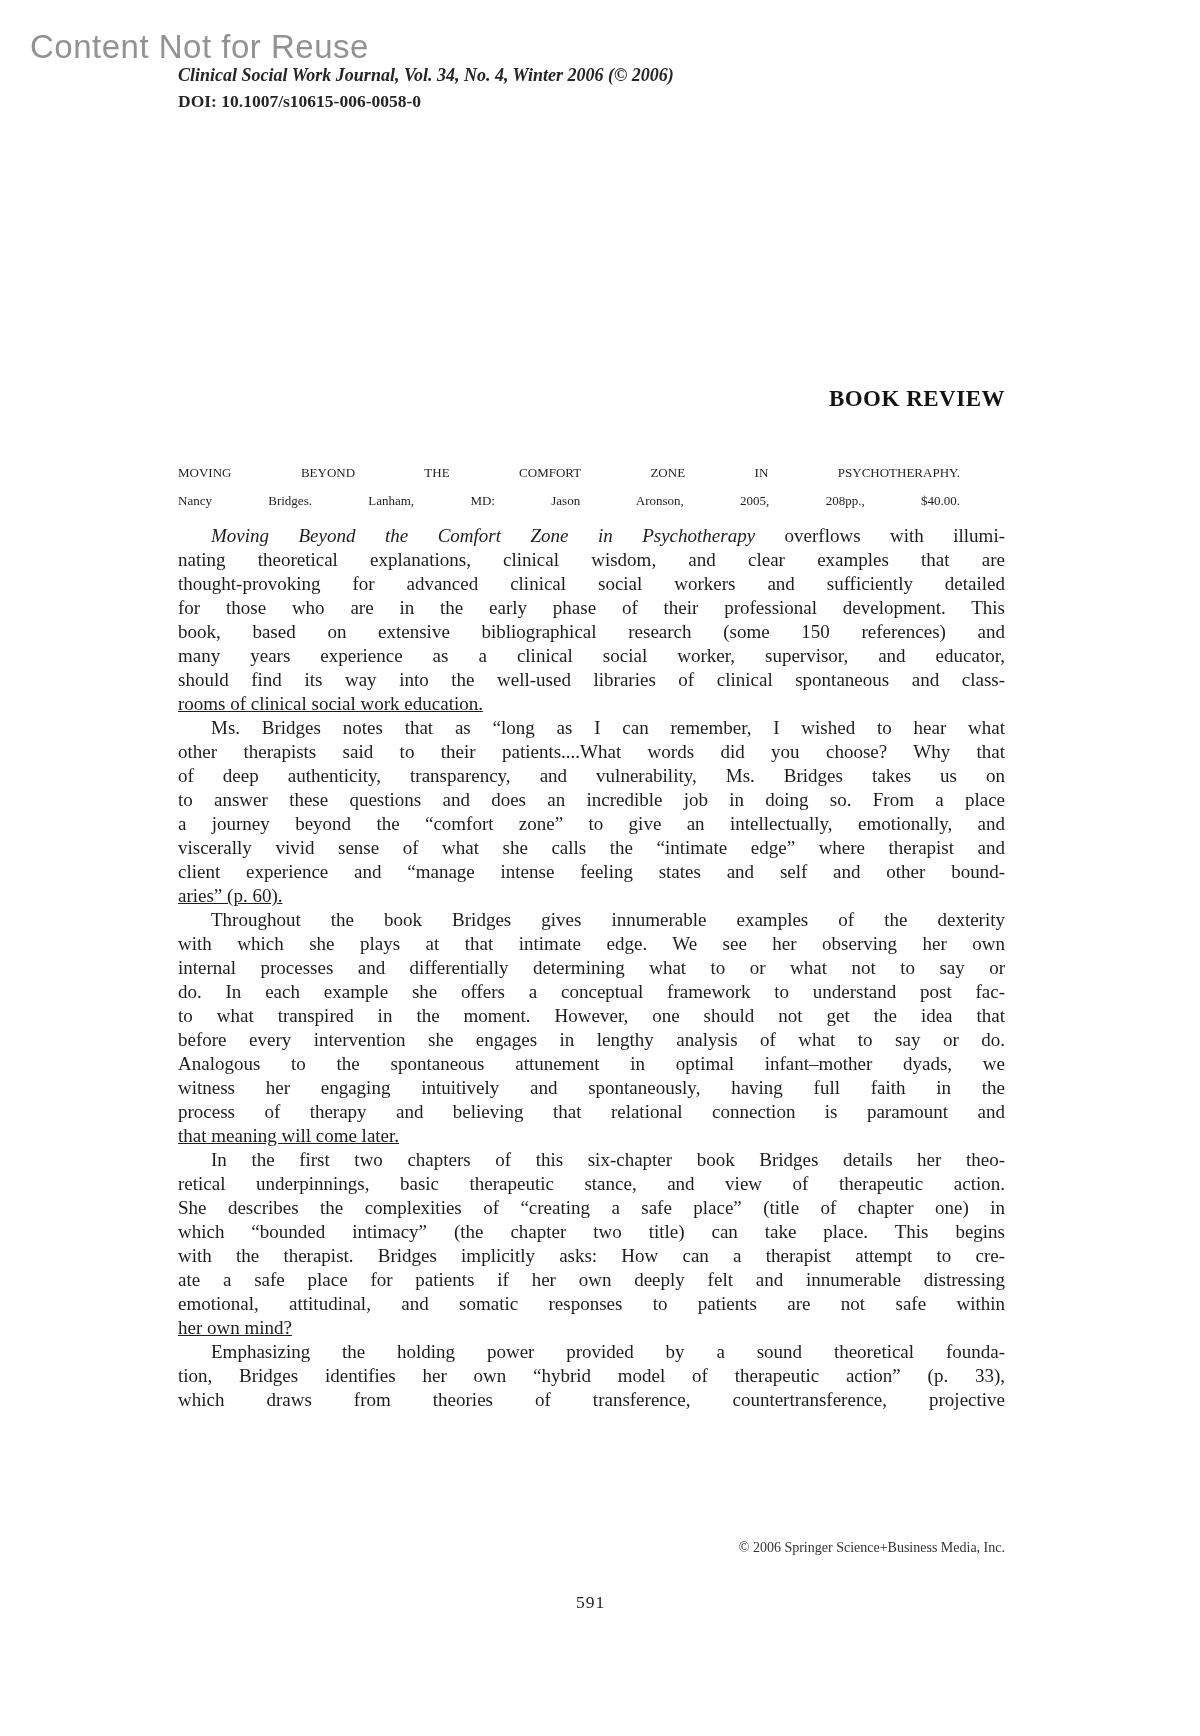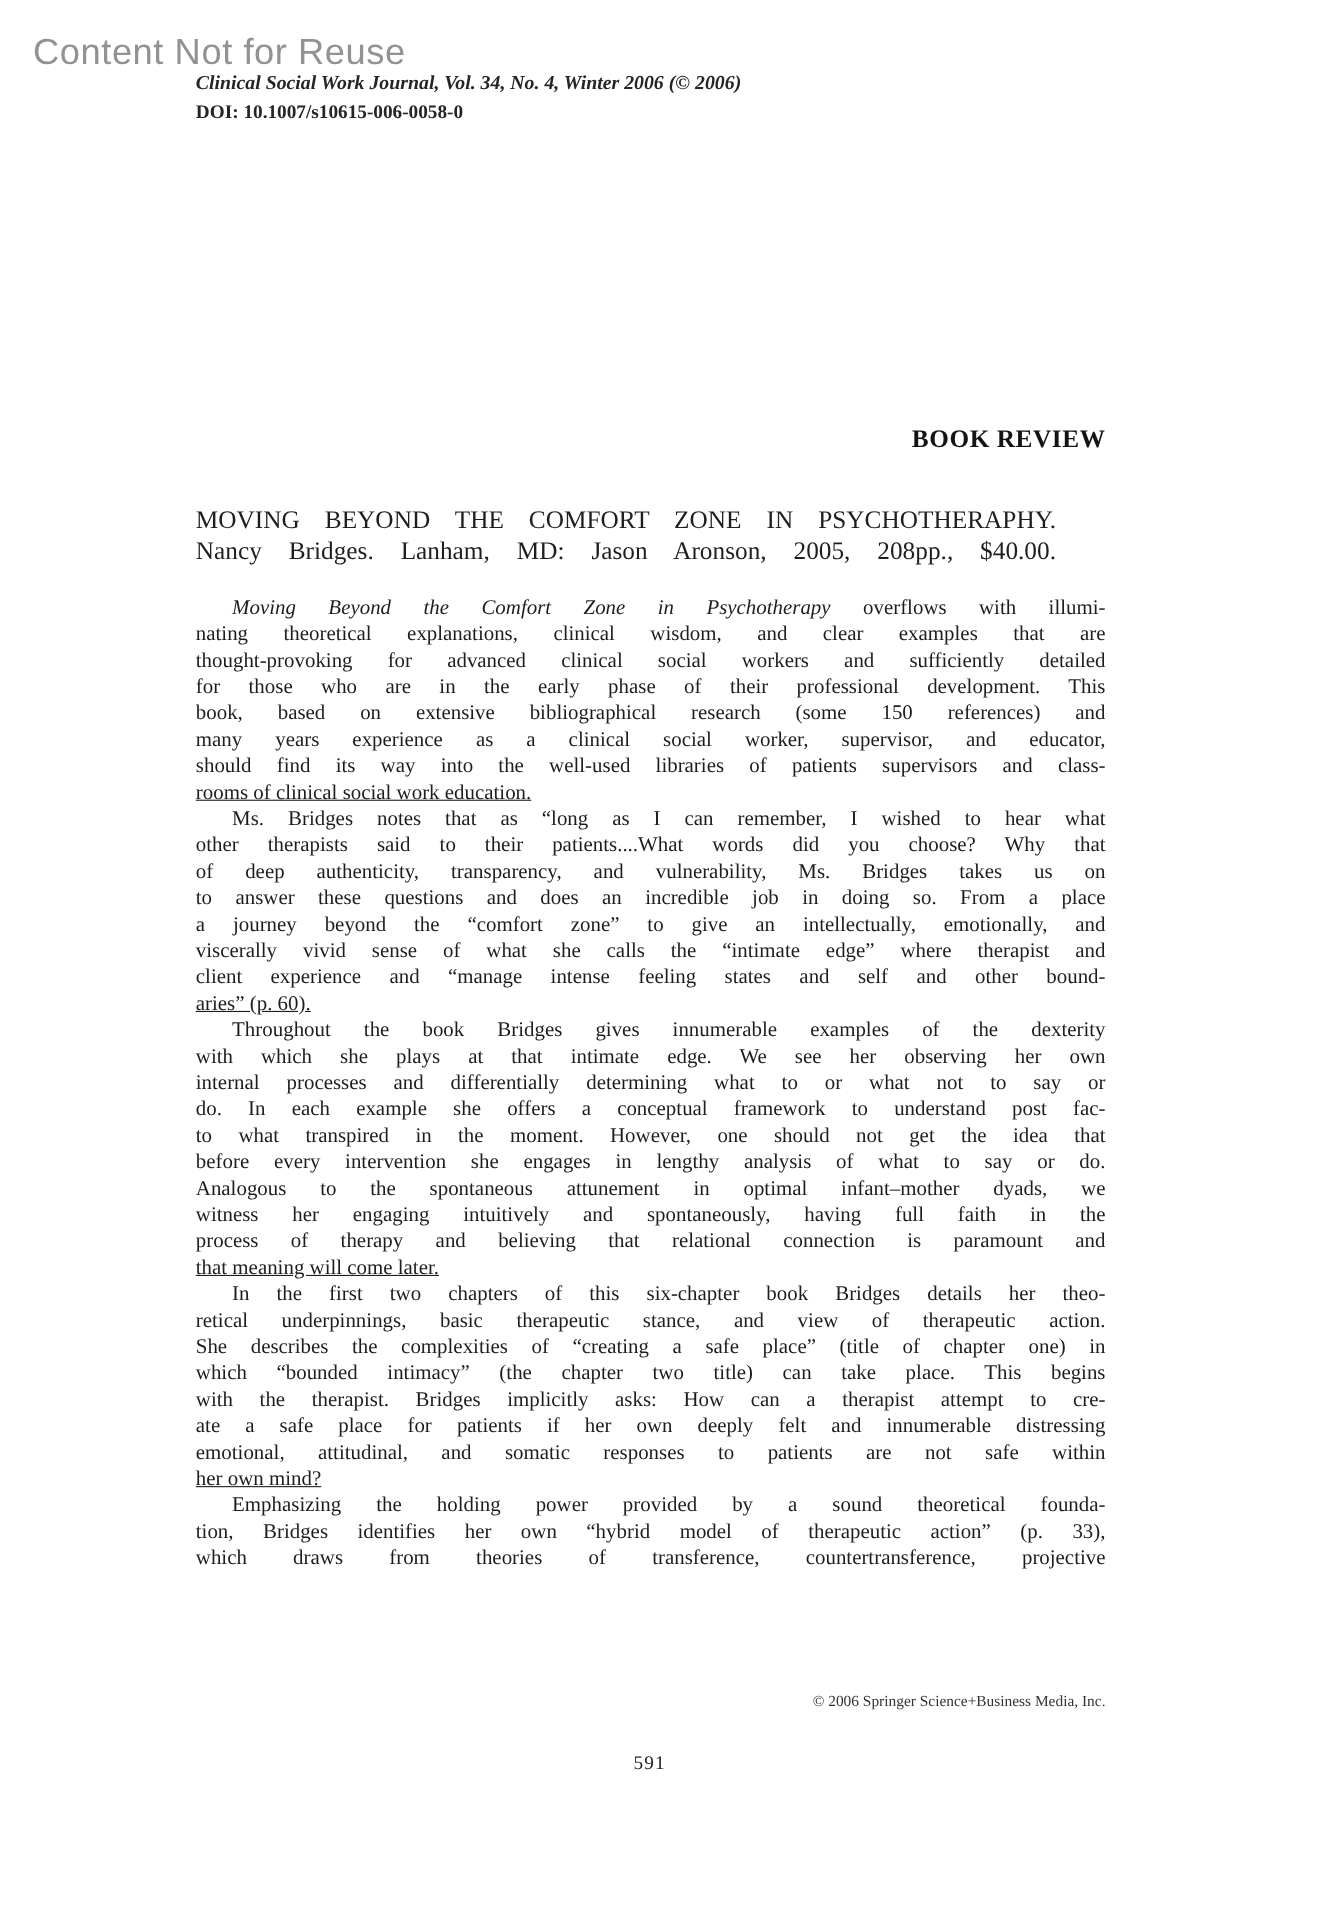--- a/index.html
+++ b/index.html
@@ -29,26 +29,26 @@
   }
 
   .section-heading {
     position: absolute; right: 195px; top: 386px;
     font-weight: bold; font-size: 23px; letter-spacing: 0.5px;
     color: #141414; white-space: nowrap;
   }
 
   .book-title {
     position: absolute; left: 178px; top: 459px; width: 782px;
-    font-size: 23px; line-height: 27.5px; color: #1e1e1e;
+    font-size: 13px; line-height: 27.5px; color: #1e1e1e;
   }
   .book-title .tline { text-align: justify; text-align-last: justify; }
 
   .body-text {
-    position: absolute; left: 178px; top: 541px; width: 827px;
+    position: absolute; left: 178px; top: 524px; width: 827px;
     font-size: 19px; line-height: 24px; color: #1d1d1d;
   }
   .bline { height: 24px; }
   .jline { text-align: justify; text-align-last: justify; }
   .jlast { text-align: left; text-align-last: left; text-decoration: underline; }
   .indent { text-indent: 33px; }
   .it { font-style: italic; }
 
   .footer-pageno {
     position: absolute; left: 576px; top: 1592px;
@@ -78,21 +78,21 @@
     <div class="tline">Nancy Bridges. Lanham, MD: Jason Aronson, 2005, 208pp., $40.00.</div>
   </div>
 
   <div class="body-text">
       <div class="bline jline indent"><span class="it">Moving Beyond the Comfort Zone in Psychotherapy</span><span> overflows with illumi-</span></div>
       <div class="bline jline">nating theoretical explanations, clinical wisdom, and clear examples that are</div>
       <div class="bline jline">thought-provoking for advanced clinical social workers and sufficiently detailed</div>
       <div class="bline jline">for those who are in the early phase of their professional development. This</div>
       <div class="bline jline">book, based on extensive bibliographical research (some 150 references) and</div>
       <div class="bline jline">many years experience as a clinical social worker, supervisor, and educator,</div>
-      <div class="bline jline">should find its way into the well-used libraries of patients supervisors and class-</div>
+      <div class="bline jline">should find its way into the well-used libraries of clinical spontaneous and class-</div>
       <div class="bline jlast">rooms of clinical social work education.</div>
       <div class="bline jline indent">Ms. Bridges notes that as “long as I can remember, I wished to hear what</div>
       <div class="bline jline">other therapists said to their patients....What words did you choose? Why that</div>
       <div class="bline jline">of deep authenticity, transparency, and vulnerability, Ms. Bridges takes us on</div>
       <div class="bline jline">to answer these questions and does an incredible job in doing so. From a place</div>
       <div class="bline jline">a journey beyond the “comfort zone” to give an intellectually, emotionally, and</div>
       <div class="bline jline">viscerally vivid sense of what she calls the “intimate edge” where therapist and</div>
       <div class="bline jline">client experience and “manage intense feeling states and self and other bound-</div>
       <div class="bline jlast">aries” (p. 60).</div>
       <div class="bline jline indent">Throughout the book Bridges gives innumerable examples of the dexterity</div>

